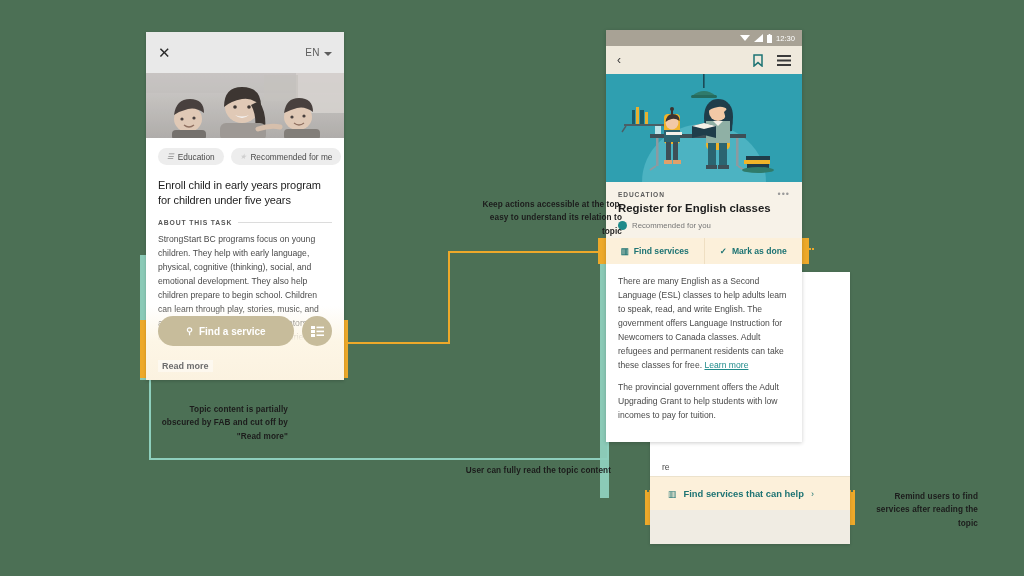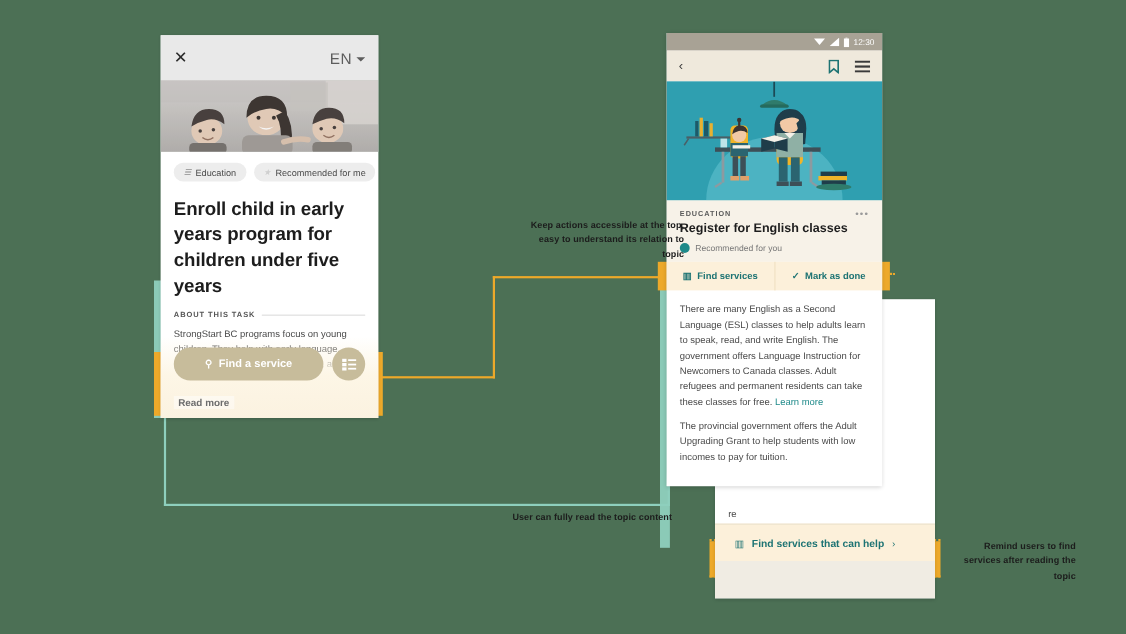--- a/index.html
+++ b/index.html
@@ -13,31 +13,31 @@
 
   
   .phone{ position:absolute; background:#ffffff; overflow:hidden; }
 
   
   #left-phone{ left:146px; top:32px; width:198px; height:348px;
                box-shadow:0 1px 3px rgba(0,0,0,.18); }
   .l-topbar{ height:41px; background:#e9e9e9; display:flex; align-items:center;
              justify-content:space-between; padding:0 12px; }
   .l-close{ font-size:15px; color:#2a2a2a; line-height:1; font-weight:400;}
-  .l-lang{ display:flex; align-items:center; gap:4px; color:#5d5d5d; font-size:14px; letter-spacing:.4px;}
+  .l-lang{ display:flex; align-items:center; gap:4px; color:#5d5d5d; font-size:10px; letter-spacing:.4px;}
   .l-chev{ width:0;height:0;border-left:4px solid transparent;border-right:4px solid transparent;
            border-top:4px solid #5d5d5d; display:inline-block; margin-top:2px;}
   .l-hero{ height:65px; width:100%; position:relative; overflow:hidden;
            background:linear-gradient(#c9c9c7,#b7b7b4); }
   .l-body{ padding:10px 12px 0 12px; }
   .chips{ display:flex; gap:7px; margin-bottom:13px;}
   .chip{ background:#ededed; border-radius:11px; padding:3.5px 9px; font-size:8.3px;
          color:#4a4a4a; display:flex; align-items:center; gap:4px; white-space:nowrap;}
   .chip .ci{ font-size:7.5px; color:#8d8d8d; }
-  .l-title{ font-size:17px; line-height:1.38; font-weight:700; color:#1d1d1d; letter-spacing:-.1px;}
+  .l-title{ font-size:11px; line-height:1.38; font-weight:400; color:#1d1d1d; letter-spacing:-.1px;}
   .l-sectrow{ display:flex; align-items:center; gap:6px; margin:11px 0 7px; }
   .l-sect{ font-size:6.8px; font-weight:700; letter-spacing:.85px; color:#555; white-space:nowrap;}
   .l-rule{ flex:1; height:1px; background:#dcdcdc;}
   .l-para{ font-size:8.6px; line-height:1.62; color:#4a4a4a; }
   .l-fade{ position:absolute; left:0; right:0; bottom:0; height:74px;
            background:linear-gradient(rgba(255,255,255,0) 0%, #fdf6e6 48%, #fbf2e0 100%); }
   .fab-row{ position:absolute; left:12px; right:12px; bottom:34px; display:flex;
             align-items:center; gap:8px;}
   .fab-main{ flex:1; height:30px; border-radius:16px; background:#c7bc9b;
              display:flex; align-items:center; justify-content:center; gap:6px;
@@ -76,21 +76,21 @@
   .r-recdot{ width:9px;height:9px;border-radius:50%;background:#1f8a8a;display:flex;
              align-items:center;justify-content:center;}
   .r-rect{ font-size:7.8px; color:#777;}
   .r-dots{ float:right; color:#9a9a9a; font-size:9px; letter-spacing:1px; line-height:6px;}
   .r-actions{ height:26px; background:#fcf0da; display:flex; align-items:stretch;}
   .r-act{ flex:1; display:flex; align-items:center; justify-content:center; gap:5px;
           color:#1d7373; font-size:8.6px; font-weight:700;}
   .r-act+.r-act{ border-left:1px solid #efdfc2;}
   .r-content{ padding:11px 12px 0; font-size:8.6px; line-height:1.62; color:#4a4a4a;}
   .r-h{ font-weight:700; color:#1d1d1d; font-size:8.8px; margin:10px 0 7px;}
-  .r-link{ color:#1f8a8a; }
+  .r-link{ color:#1f8a8a; text-decoration:underline;}
   .r-bottomfade{ position:absolute; left:0;right:0;bottom:0;height:14px;
                  background:linear-gradient(rgba(255,255,255,0),#ffffff);}
 
   
   .note{ position:absolute; font-size:8.2px; font-weight:700; line-height:1.62;
          color:#1c1c1c; letter-spacing:.1px;text-align:right;}
   
   .ln{ position:absolute; background:#eda92a; }
   .tl{ position:absolute; background:#8ecfbd; }
   .hl-dash{ position:absolute; border:2px dotted #eda92a; }
@@ -348,18 +348,19 @@
         <a class="r-link">Learn more</a></p>
       <p style="margin-top:9px"><span>The provincial government offers the Adult Upgrading Grant to help students with low incomes to pay for tuition.</span>
         </p>
     </div>
     <div class="r-bottomfade"></div>
   </div>
 
   <div class="note" style="left:474px; top:198px; width:148px;">Keep actions accessible at the top, easy to understand its relation to topic</div>
 
 
+  <div class="note" style="left:158px; top:403px; width:130px;">Topic content is partially obscured by FAB and cut off by "Read more"</div>
 
   <div class="note" style="left:441px; top:464px; width:170px;">User can fully read the topic content</div>
 
   <div class="note" style="left:862px; top:490px; width:116px;">Remind users to find services after reading the topic</div>
 
 </div>
 
 </body></html>

